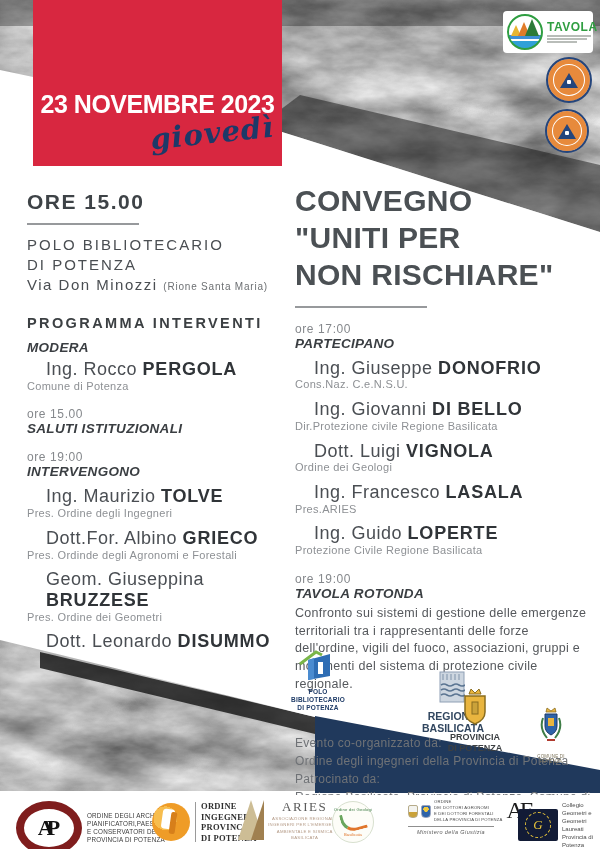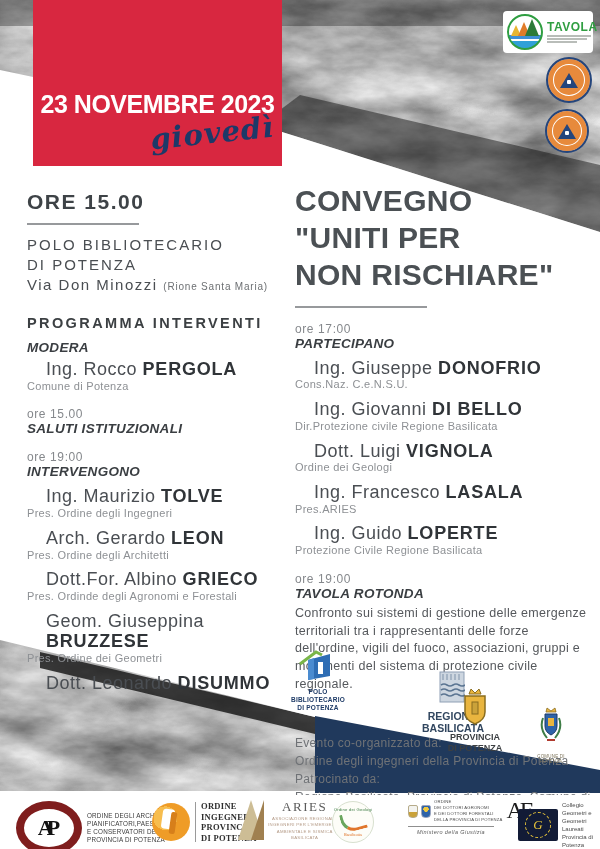--- a/index.html
+++ b/index.html
@@ -213,24 +213,20 @@
 
     <div class="time-label">ore 19:00</div>
     <div class="it-label">INTERVENGONO</div>
 
     <div class="speakers">
       <div>
         <div class="name-line"><span>Ing. Maurizio</span> <b>TOLVE</b></div>
         <div class="role-line">Pres. Ordine degli Ingegneri</div>
       </div>
       <div>
-        <div class="name-line"><span>Arch. Gerardo</span> <b>LEON</b></div>
-        <div class="role-line">Pres. Ordine degli Architetti</div>
-      </div>
-      <div>
         <div class="name-line"><span>Dott.For. Albino</span> <b>GRIECO</b></div>
         <div class="role-line">Pres. Ordinde degli Agronomi e Forestali</div>
       </div>
       <div>
         <div class="name-line"><span>Geom. Giuseppina</span> <b>BRUZZESE</b></div>
         <div class="role-line">Pres. Ordine dei Geometri</div>
       </div>
       <div>
         <div class="name-line"><span>Dott. Leonardo</span> <b>DISUMMO</b></div>
       </div>

